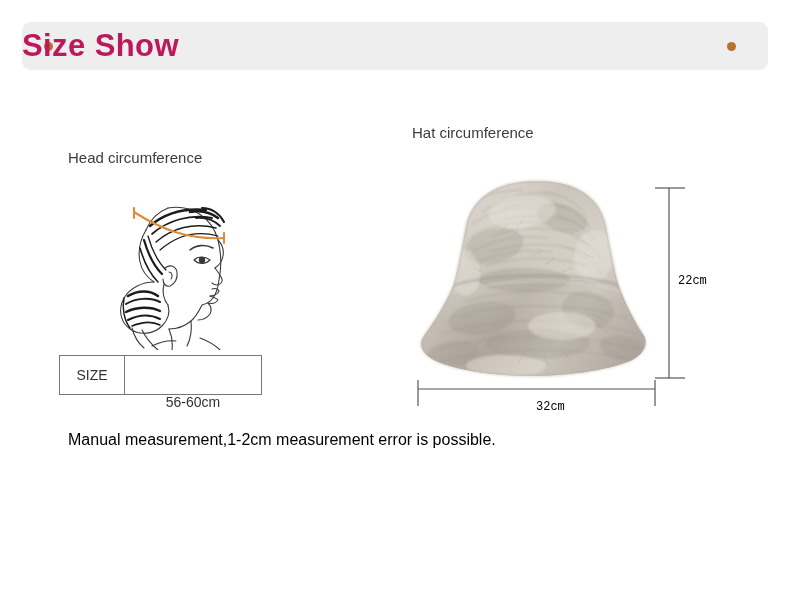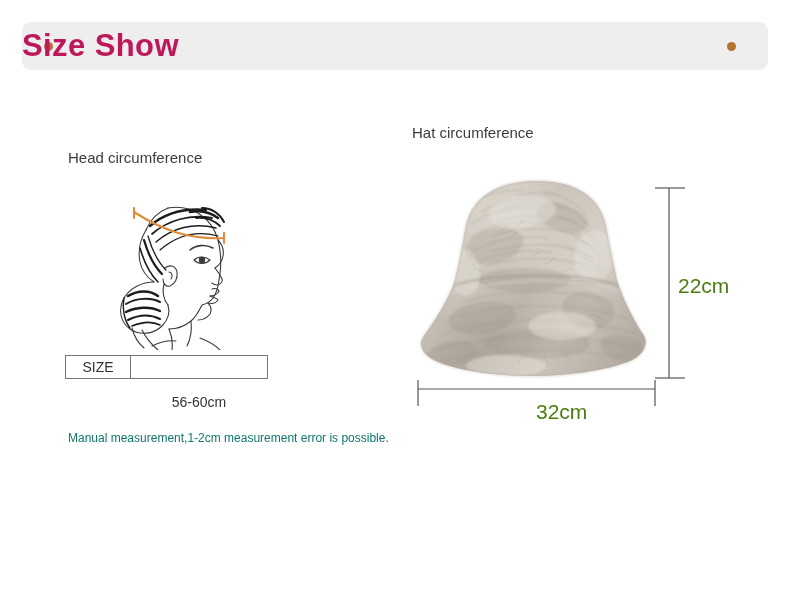--- a/index.html
+++ b/index.html
@@ -65,24 +65,24 @@
     left: 72px;
     top: 178px;
     width: 200px;
     height: 172px;
   }
   #head-illustration svg { display: block; }
 
   
   #size-table {
     position: absolute;
-    left: 65px;
+    left: 59px;
     top: 355px;
     width: 203px;
-    height: 24px;
+    height: 40px;
     border: 1px solid #777777;
     box-sizing: border-box;
     display: flex;
   }
   #size-table-header-cell {
     width: 65px;
     border-right: 1px solid #777777;
     box-sizing: border-box;
     display: flex;
     align-items: center;
@@ -98,22 +98,22 @@
     font-size: 14px;
     color: #333333;
     margin-top: 46px;
   }
 
   
   #footer-note {
     position: absolute;
     left: 68px;
     top: 431px;
-    font-size: 12px;
-    color: #0f766e;
+    font-size: 16px;
+    color: #000000;
     white-space: nowrap;
   }
 
   
   #hat-photo {
     position: absolute;
     left: 412px;
     top: 168px;
     width: 250px;
     height: 215px;
@@ -131,23 +131,24 @@
   #dim-horizontal {
     position: absolute;
     left: 410px;
     top: 378px;
     width: 255px;
     height: 40px;
   }
   .dim-svg { display: block; }
   .dim-label {
     position: absolute;
-    font-size: 21px;
-    color: #4d7c0f;
+    font-size: 12px;
+    color: #000000;
     white-space: nowrap;
+    font-family: Liberation Mono, monospace;
   }
   #dim-label-height { left: 678px; top: 274px; }
   #dim-label-width  { left: 536px; top: 400px; }
 </style>
 </head>
 <body>
 
 <div id="header-banner">
   <div id="banner-dot-left" class="banner-dot"></div>
   <div id="banner-title">Size Show</div>

